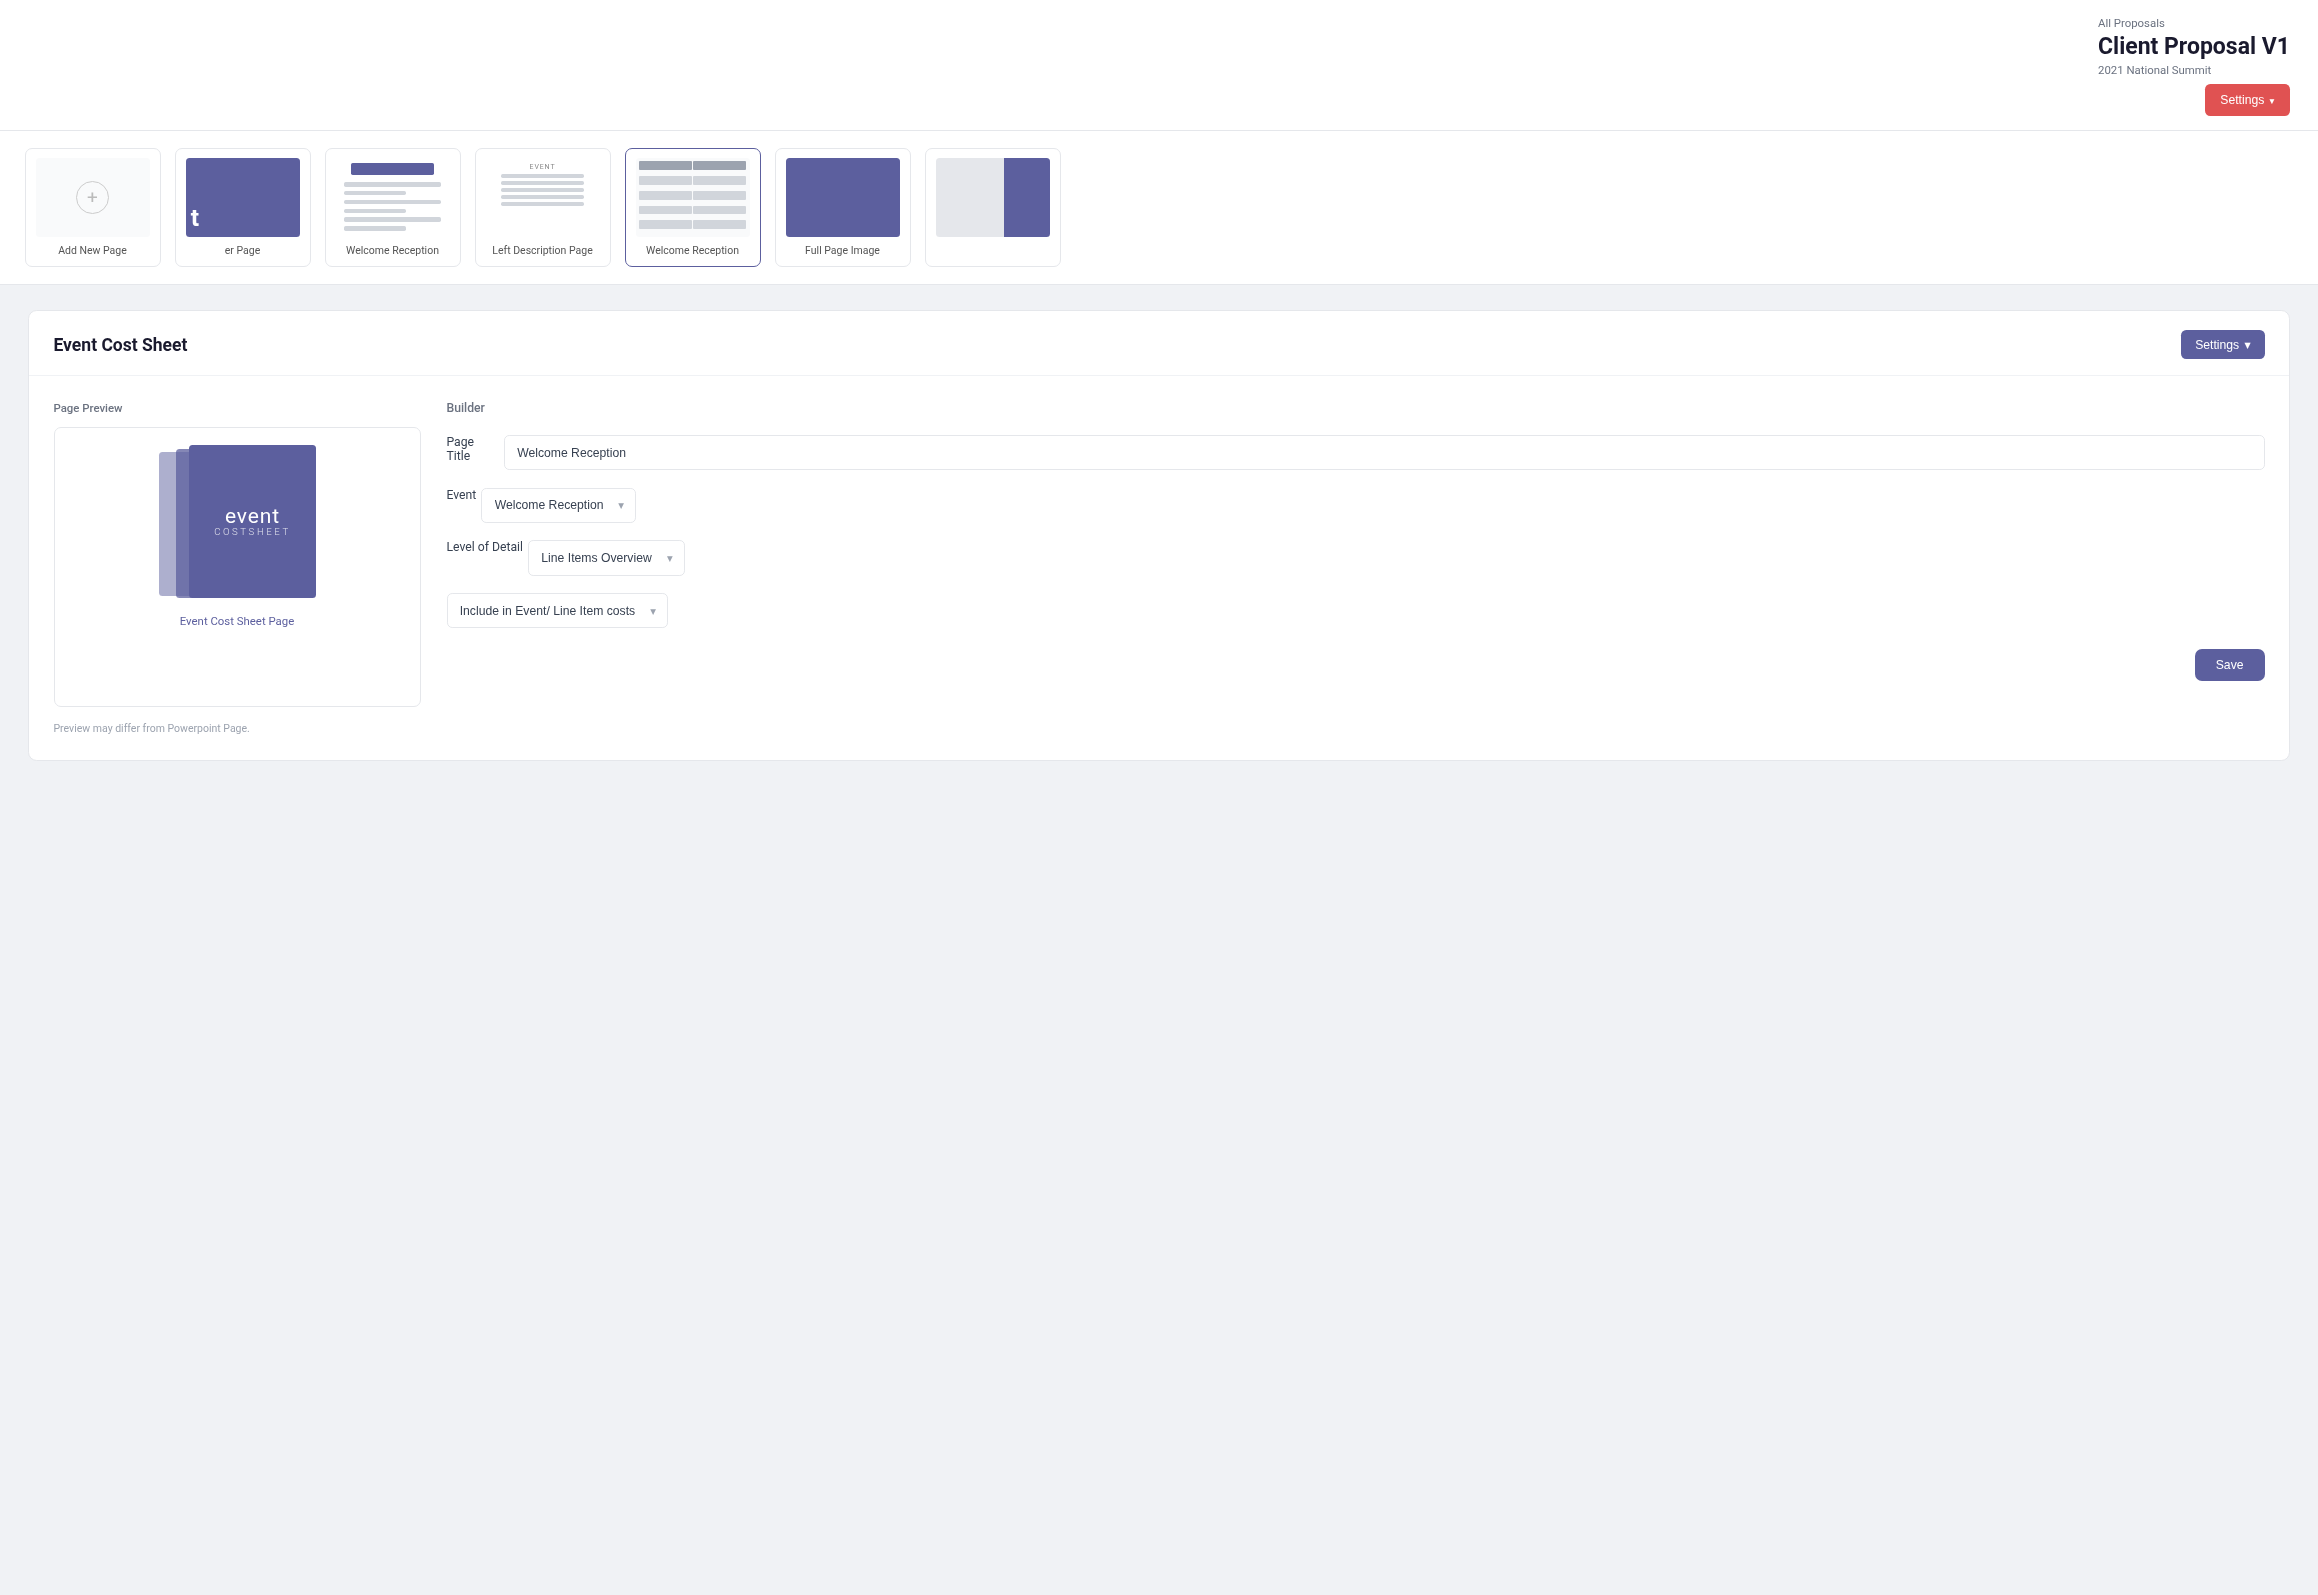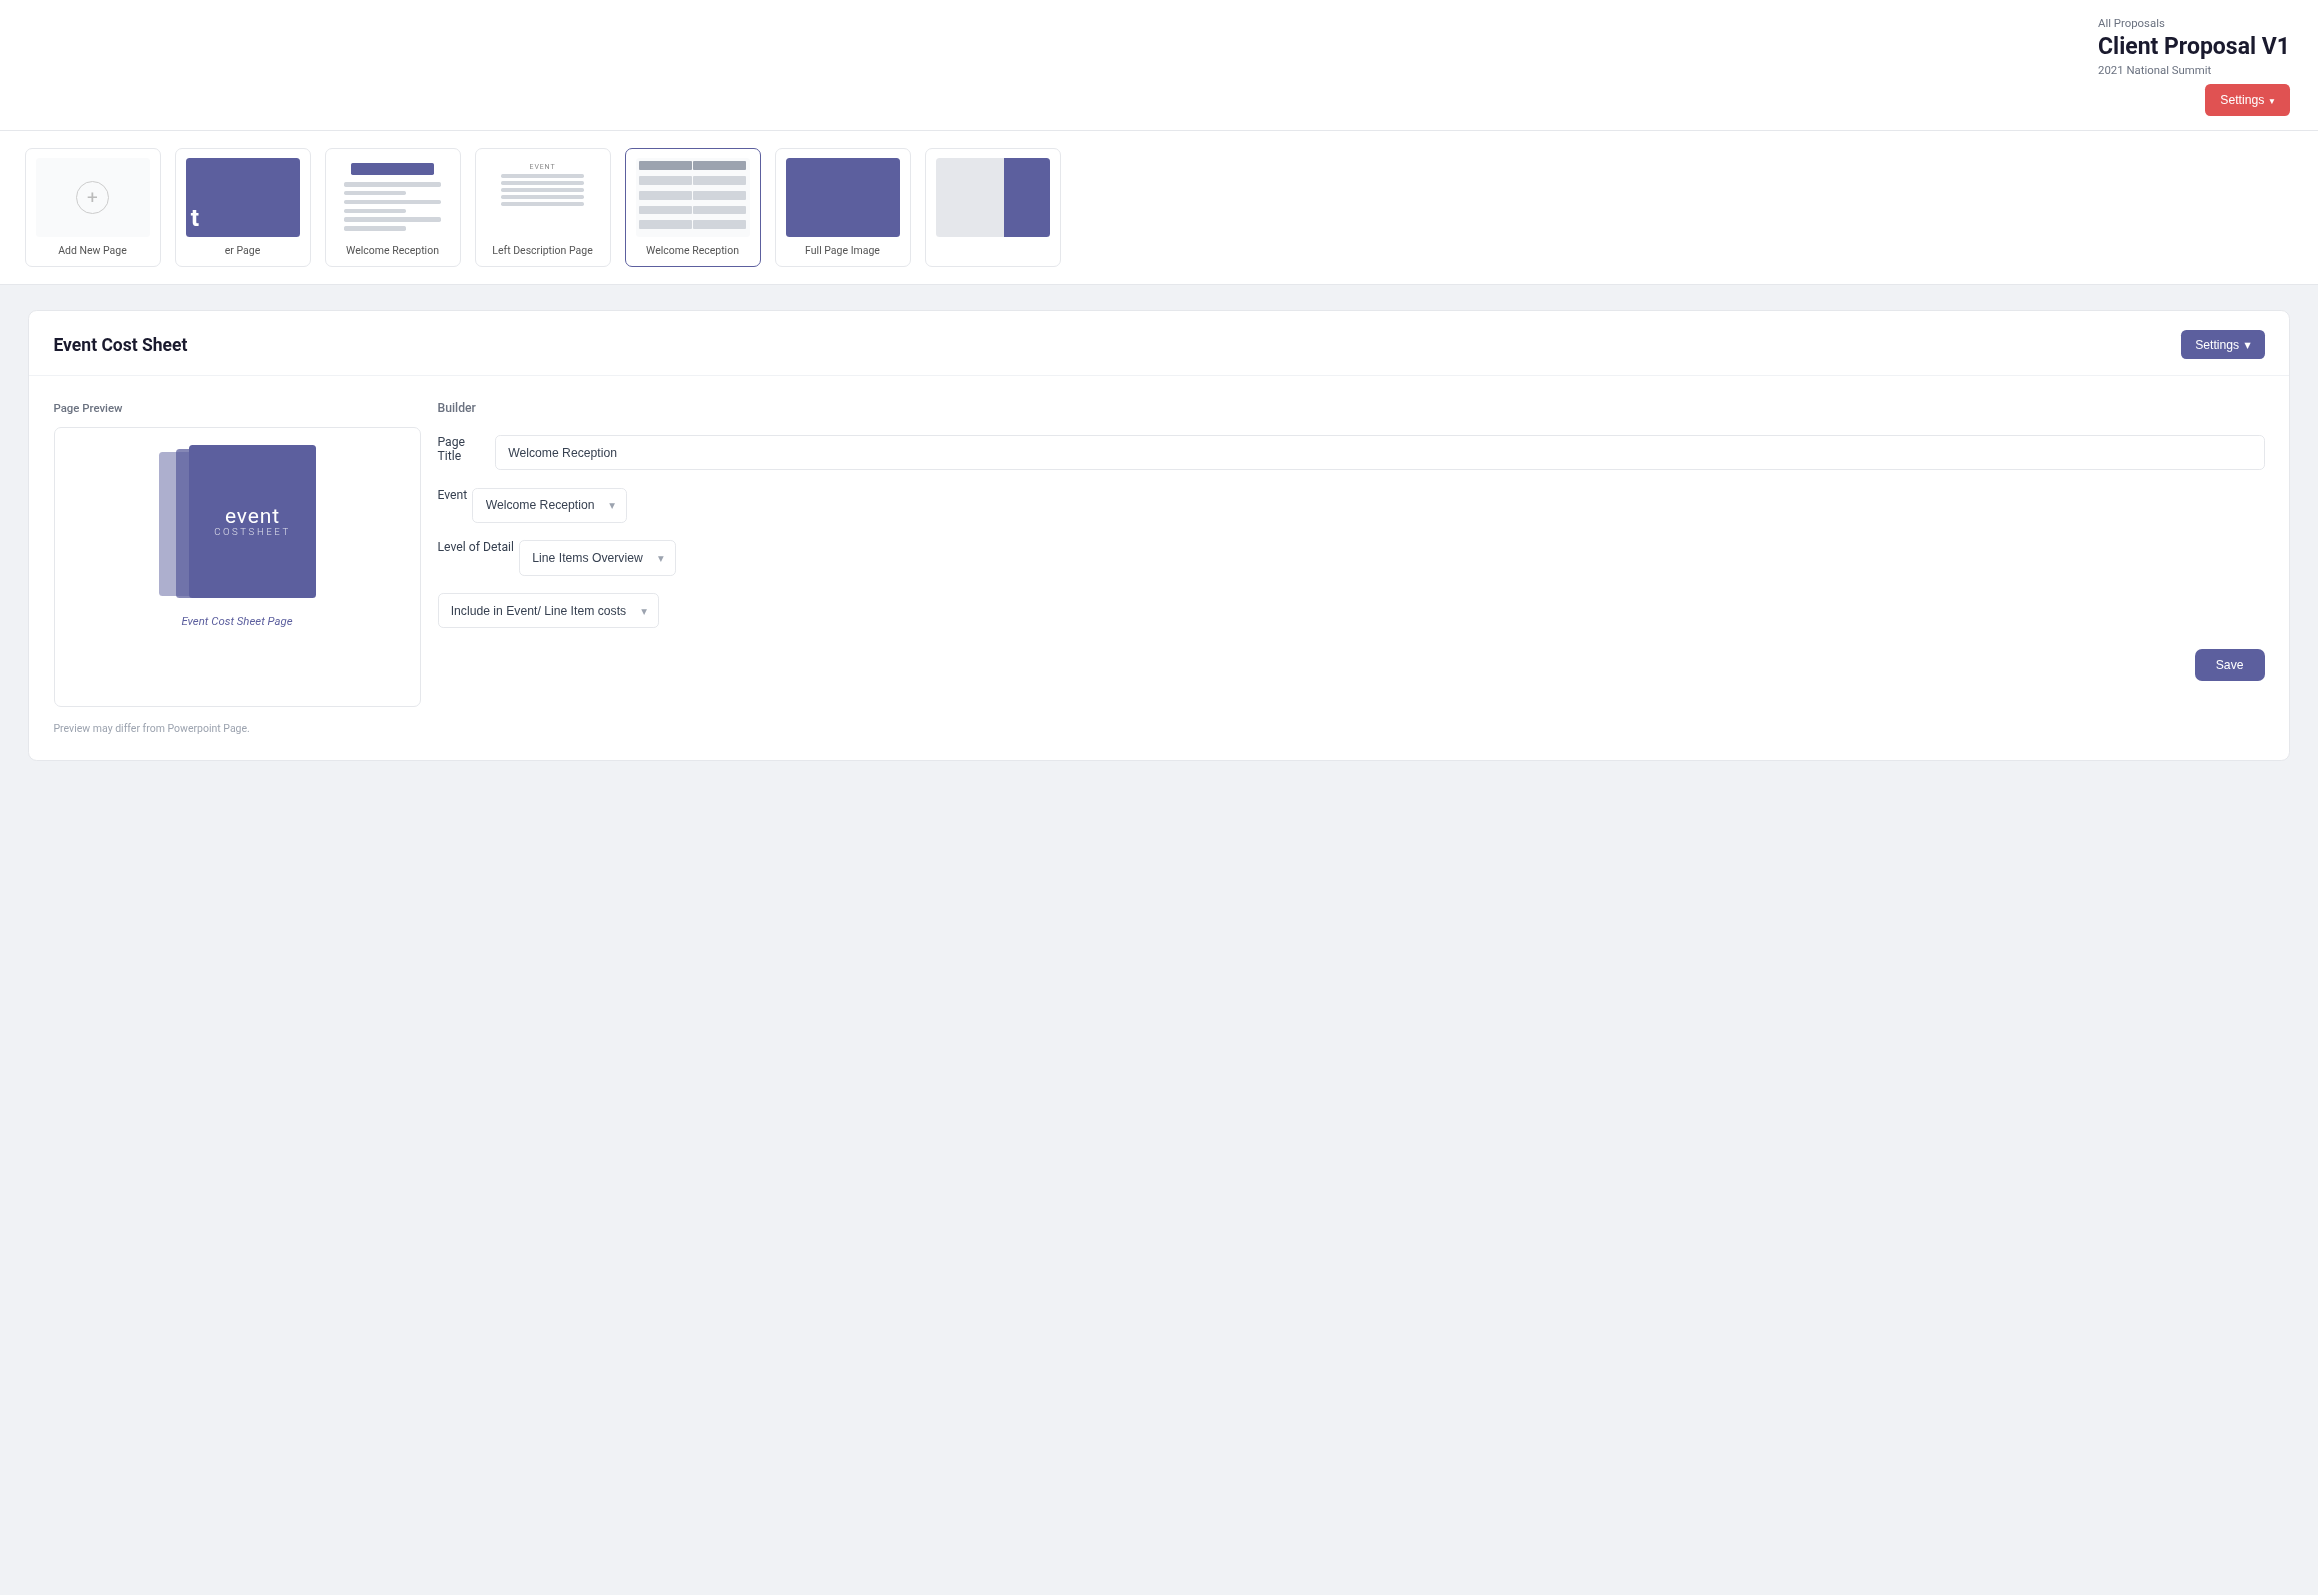--- a/index.html
+++ b/index.html
@@ -257,21 +257,21 @@
       font-size: 12.2px;
       font-weight: 500;
       cursor: pointer;
       display: flex;
       align-items: center;
       gap: 5.2px;
     }
 
     .cost-sheet-body {
       display: flex;
-      gap: 17px;
+      gap: 26px;
       padding: 24.5px;
     }
 
     
     .preview-section {
       flex: 0 0 367px;
       display: flex;
       flex-direction: column;
       gap: 8.7px;
     }
@@ -345,21 +345,20 @@
       font-weight: 400;
     }
     .ecs-text .costsheet-word {
       font-size: 9.6px;
       letter-spacing: 2.6px;
       opacity: 0.8;
     }
     .preview-page-label {
       font-size: 11.4px;
       color: #5c5f9e;
-      font-style: italic;
     }
     .preview-note {
       font-size: 10.5px;
       color: #9ca3af;
       margin-top: 7px;
     }
 
     
     .builder-section {
       flex: 1;

